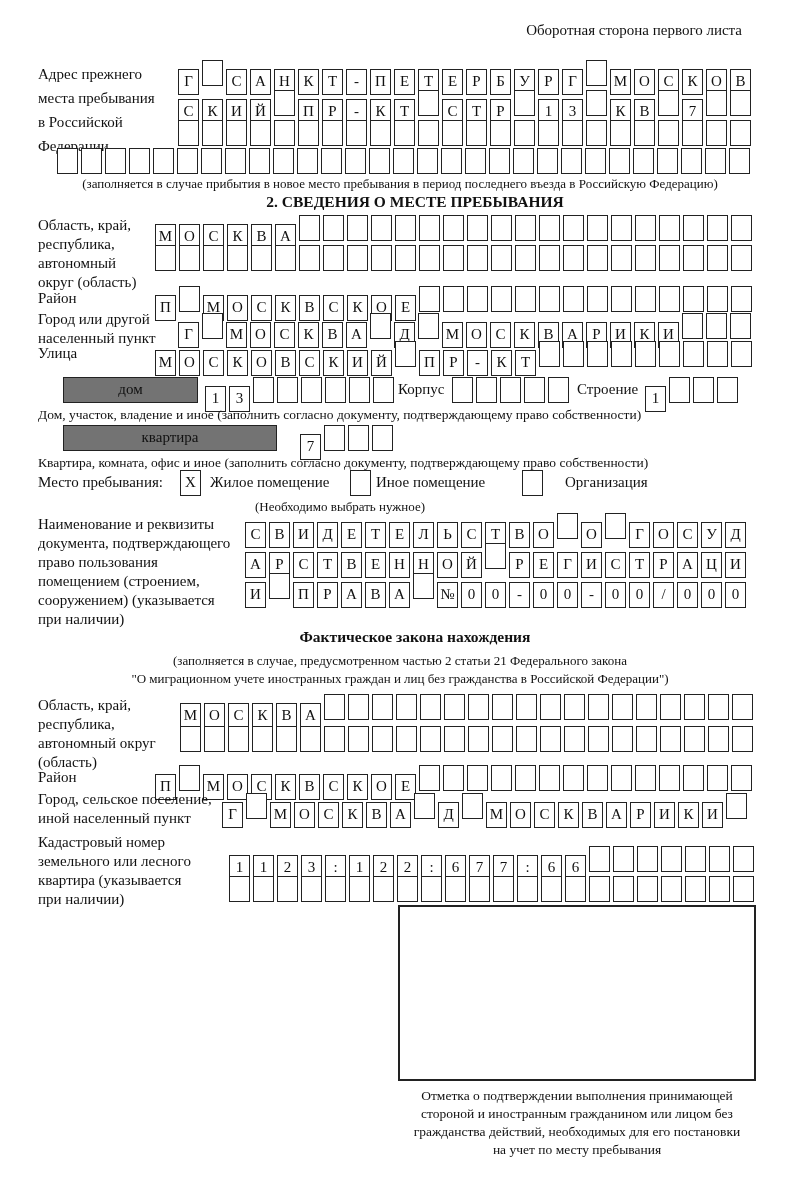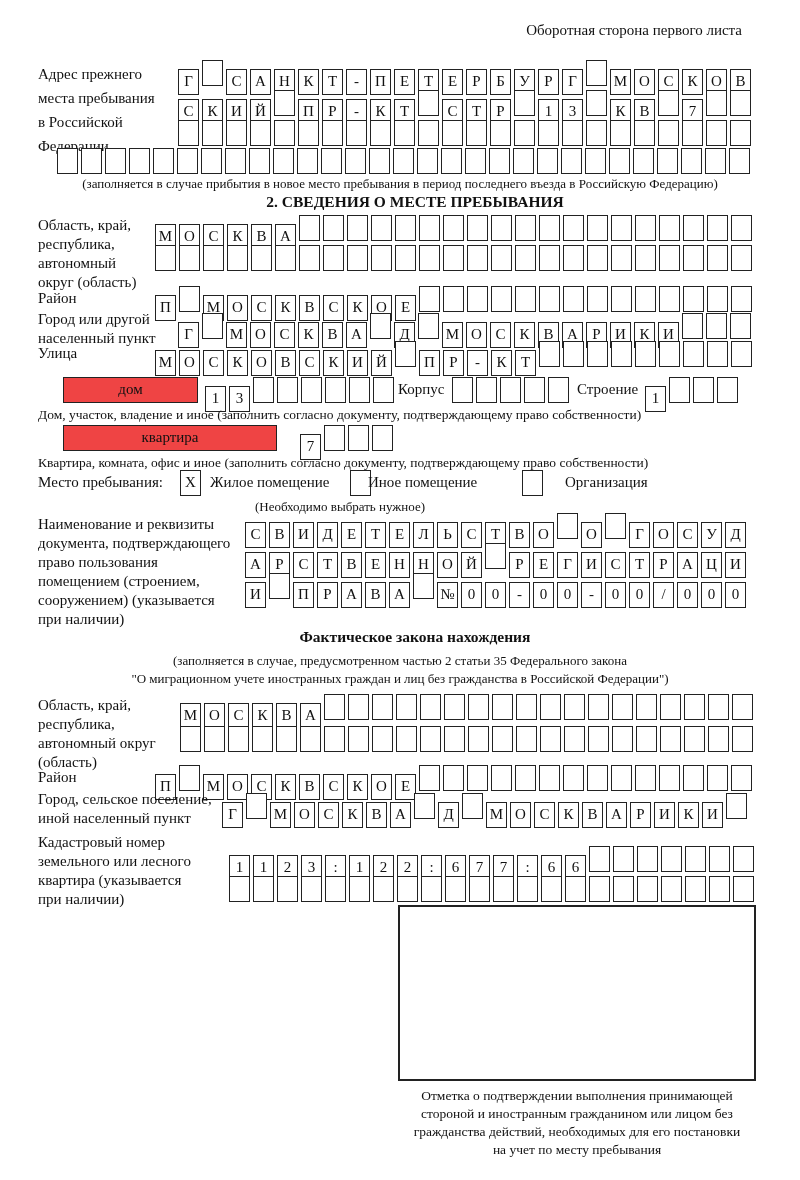--- a/index.html
+++ b/index.html
@@ -20,21 +20,21 @@
     border:1.5px solid #222;
     margin-right:3px;
     text-align:center;
     font-size:15px;line-height:23px;
     background:#fff;
     font-family:"Liberation Serif", serif;
   }
   .widebox{
     position:absolute;box-sizing:border-box;
     border:1.5px solid #222;height:26px;
-    text-align:center;font-size:15px;line-height:23px;background:#ef4444;
+    text-align:center;font-size:15px;line-height:23px;background:#737373;
   }
   .caption{font-size:13px;line-height:18px;text-align:center;white-space:pre-line;}
   .caption-left{font-size:13.5px;line-height:17px;text-align:left;white-space:nowrap;}
   .title{font-size:15.5px;font-weight:bold;text-align:center;padding-left:15px;}
   .hdr-note{font-size:15px;text-align:right;}
   .stamp{
     position:absolute;box-sizing:border-box;
     border:2px solid #222;background:#fff;
   }
   .note-small{font-size:13.5px;line-height:18px;text-align:center;white-space:pre-line;}
@@ -82,37 +82,37 @@
 <div class="abs caption-left" style="left:38px;top:406px;">Дом, участок, владение и иное (заполнить согласно документу, подтверждающему право собственности)</div>
 
 <div class="widebox" style="left:63px;top:425px;width:214px;">квартира</div>
 <div class="boxrow" style="left:300px;top:425px;"><span class="cell">7</span><span class="cell"></span><span class="cell"></span><span class="cell"></span></div>
 <div class="abs caption-left" style="left:38px;top:454px;">Квартира, комната, офис и иное (заполнить согласно документу, подтверждающему право собственности)</div>
 
 <div class="abs lbl" style="left:38px;top:473px;">Место пребывания:</div>
 <span class="cell abs" style="left:180px;top:470px;">X</span>
 <div class="abs lbl" style="left:210px;top:473px;">Жилое помещение</div>
 <span class="cell abs" style="left:350px;top:470px;"></span>
-<div class="abs lbl" style="left:368px;top:473px;text-align:right;">Иное помещение</div>
+<div class="abs lbl" style="left:376px;top:473px;text-align:right;">Иное помещение</div>
 <span class="cell abs" style="left:522px;top:470px;"></span>
 <div class="abs lbl" style="left:565px;top:473px;">Организация</div>
 <div class="abs caption" style="left:160px;top:498px;width:360px;">(Необходимо выбрать нужное)</div>
 
 <div class="abs lbl" style="left:38px;top:515px;width:205px;">Наименование и реквизиты
 документа, подтверждающего
 право пользования
 помещением (строением,
 сооружением) (указывается
 при наличии)</div>
 <div class="boxrow" style="left:245px;top:513px;"><span class="cell">С</span><span class="cell">В</span><span class="cell">И</span><span class="cell">Д</span><span class="cell">Е</span><span class="cell">Т</span><span class="cell">Е</span><span class="cell">Л</span><span class="cell">Ь</span><span class="cell">С</span><span class="cell">Т</span><span class="cell">В</span><span class="cell">О</span><span class="cell"></span><span class="cell">О</span><span class="cell"></span><span class="cell">Г</span><span class="cell">О</span><span class="cell">С</span><span class="cell">У</span><span class="cell">Д</span></div>
 <div class="boxrow" style="left:245px;top:543px;"><span class="cell">А</span><span class="cell">Р</span><span class="cell">С</span><span class="cell">Т</span><span class="cell">В</span><span class="cell">Е</span><span class="cell">Н</span><span class="cell">Н</span><span class="cell">О</span><span class="cell">Й</span><span class="cell"></span><span class="cell">Р</span><span class="cell">Е</span><span class="cell">Г</span><span class="cell">И</span><span class="cell">С</span><span class="cell">Т</span><span class="cell">Р</span><span class="cell">А</span><span class="cell">Ц</span><span class="cell">И</span></div>
 <div class="boxrow" style="left:245px;top:573px;"><span class="cell">И</span><span class="cell"></span><span class="cell">П</span><span class="cell">Р</span><span class="cell">А</span><span class="cell">В</span><span class="cell">А</span><span class="cell"></span><span class="cell">№</span><span class="cell">0</span><span class="cell">0</span><span class="cell">-</span><span class="cell">0</span><span class="cell">0</span><span class="cell">-</span><span class="cell">0</span><span class="cell">0</span><span class="cell">/</span><span class="cell">0</span><span class="cell">0</span><span class="cell">0</span></div>
 
 <div class="abs title" style="left:0;top:628px;width:800px;">Фактическое закона нахождения</div>
-<div class="abs caption" style="left:0;top:652px;width:800px;">(заполняется в случае, предусмотренном частью 2 статьи 35 Федерального закона
+<div class="abs caption" style="left:0;top:652px;width:800px;">(заполняется в случае, предусмотренном частью 2 статьи 21 Федерального закона
 "О миграционном учете иностранных граждан и лиц без гражданства в Российской Федерации")</div>
 
 <div class="abs lbl" style="left:38px;top:696px;width:140px;">Область, край,
 республика,
 автономный округ
 (область)</div>
 <div class="boxrow" style="left:180px;top:694px;"><span class="cell">М</span><span class="cell">О</span><span class="cell">С</span><span class="cell">К</span><span class="cell">В</span><span class="cell">А</span><span class="cell"></span><span class="cell"></span><span class="cell"></span><span class="cell"></span><span class="cell"></span><span class="cell"></span><span class="cell"></span><span class="cell"></span><span class="cell"></span><span class="cell"></span><span class="cell"></span><span class="cell"></span><span class="cell"></span><span class="cell"></span><span class="cell"></span><span class="cell"></span><span class="cell"></span><span class="cell"></span></div>
 <div class="boxrow" style="left:180px;top:726px;"><span class="cell"></span><span class="cell"></span><span class="cell"></span><span class="cell"></span><span class="cell"></span><span class="cell"></span><span class="cell"></span><span class="cell"></span><span class="cell"></span><span class="cell"></span><span class="cell"></span><span class="cell"></span><span class="cell"></span><span class="cell"></span><span class="cell"></span><span class="cell"></span><span class="cell"></span><span class="cell"></span><span class="cell"></span><span class="cell"></span><span class="cell"></span><span class="cell"></span><span class="cell"></span><span class="cell"></span></div>
 
 <div class="abs lbl" style="left:38px;top:768px;">Район</div>

